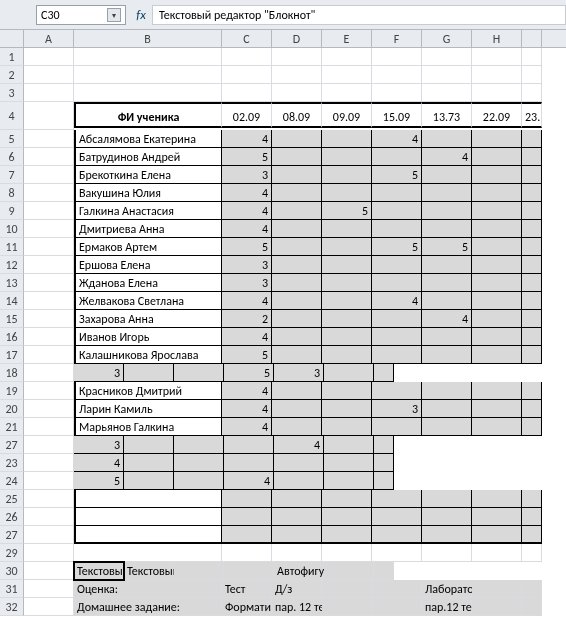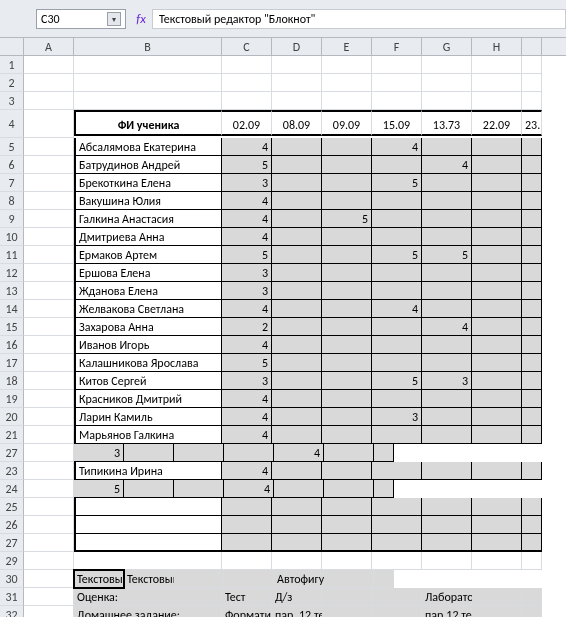--- a/index.html
+++ b/index.html
@@ -10,21 +10,21 @@
     background: #fff;
     color: #000;
     width: 566px;
     height: 617px;
     overflow: hidden;
   }
   
   .formula-bar {
     display: flex;
     align-items: center;
-    height: 38px;
+    height: 30px;
     border-bottom: 1px solid #b5b8bf;
     background: #e8ebef;
   }
   .name-box {
     width: 90px;
     height: 20px;
     background: #fff;
     border: 1px solid #9aa0aa;
     margin: 0 4px 0 36px;
     display: flex;
@@ -41,21 +41,21 @@
     display: flex;
     align-items: center;
     justify-content: center;
     font-size: 8px;
     color: #444;
   }
   .fxbtn {
     width: 22px;
     text-align: center;
     font-style: italic;
-    color: #6d28d9;
+    color: #0c4a6e;
     font-size: 13px;
   }
   .formula-input {
     flex: 1;
     height: 20px;
     background: #fff;
     border: 1px solid #c8cbd0;
     padding: 0 6px;
     display: flex;
     align-items: center;
@@ -418,21 +418,20 @@
         <div class="cell cD grade"></div>
         <div class="cell cE grade"></div>
         <div class="cell cF grade"></div>
         <div class="cell cG grade"></div>
         <div class="cell cH grade"></div>
         <div class="cell cI grade"></div>
       </div>
       <div class="row tbl-region">
         <div class="rowhead">18</div>
         <div class="cell cA"></div>
-        <div class="cell cB">Китов Сергей</div>
         <div class="cell cC grade">3</div>
         <div class="cell cD grade"></div>
         <div class="cell cE grade"></div>
         <div class="cell cF grade">5</div>
         <div class="cell cG grade">3</div>
         <div class="cell cH grade"></div>
         <div class="cell cI grade"></div>
       </div>
       <div class="row tbl-region">
         <div class="rowhead">19</div>
@@ -477,21 +476,20 @@
         <div class="cell cD grade"></div>
         <div class="cell cE grade"></div>
         <div class="cell cF grade"></div>
         <div class="cell cG grade">4</div>
         <div class="cell cH grade"></div>
         <div class="cell cI grade"></div>
       </div>
       <div class="row tbl-region">
         <div class="rowhead">23</div>
         <div class="cell cA"></div>
-        <div class="cell cB">Типикина Ирина</div>
         <div class="cell cC grade">4</div>
         <div class="cell cD grade"></div>
         <div class="cell cE grade"></div>
         <div class="cell cF grade"></div>
         <div class="cell cG grade"></div>
         <div class="cell cH grade"></div>
         <div class="cell cI grade"></div>
       </div>
       <div class="row tbl-region tbl-bottom-like">
         <div class="rowhead">24</div>

